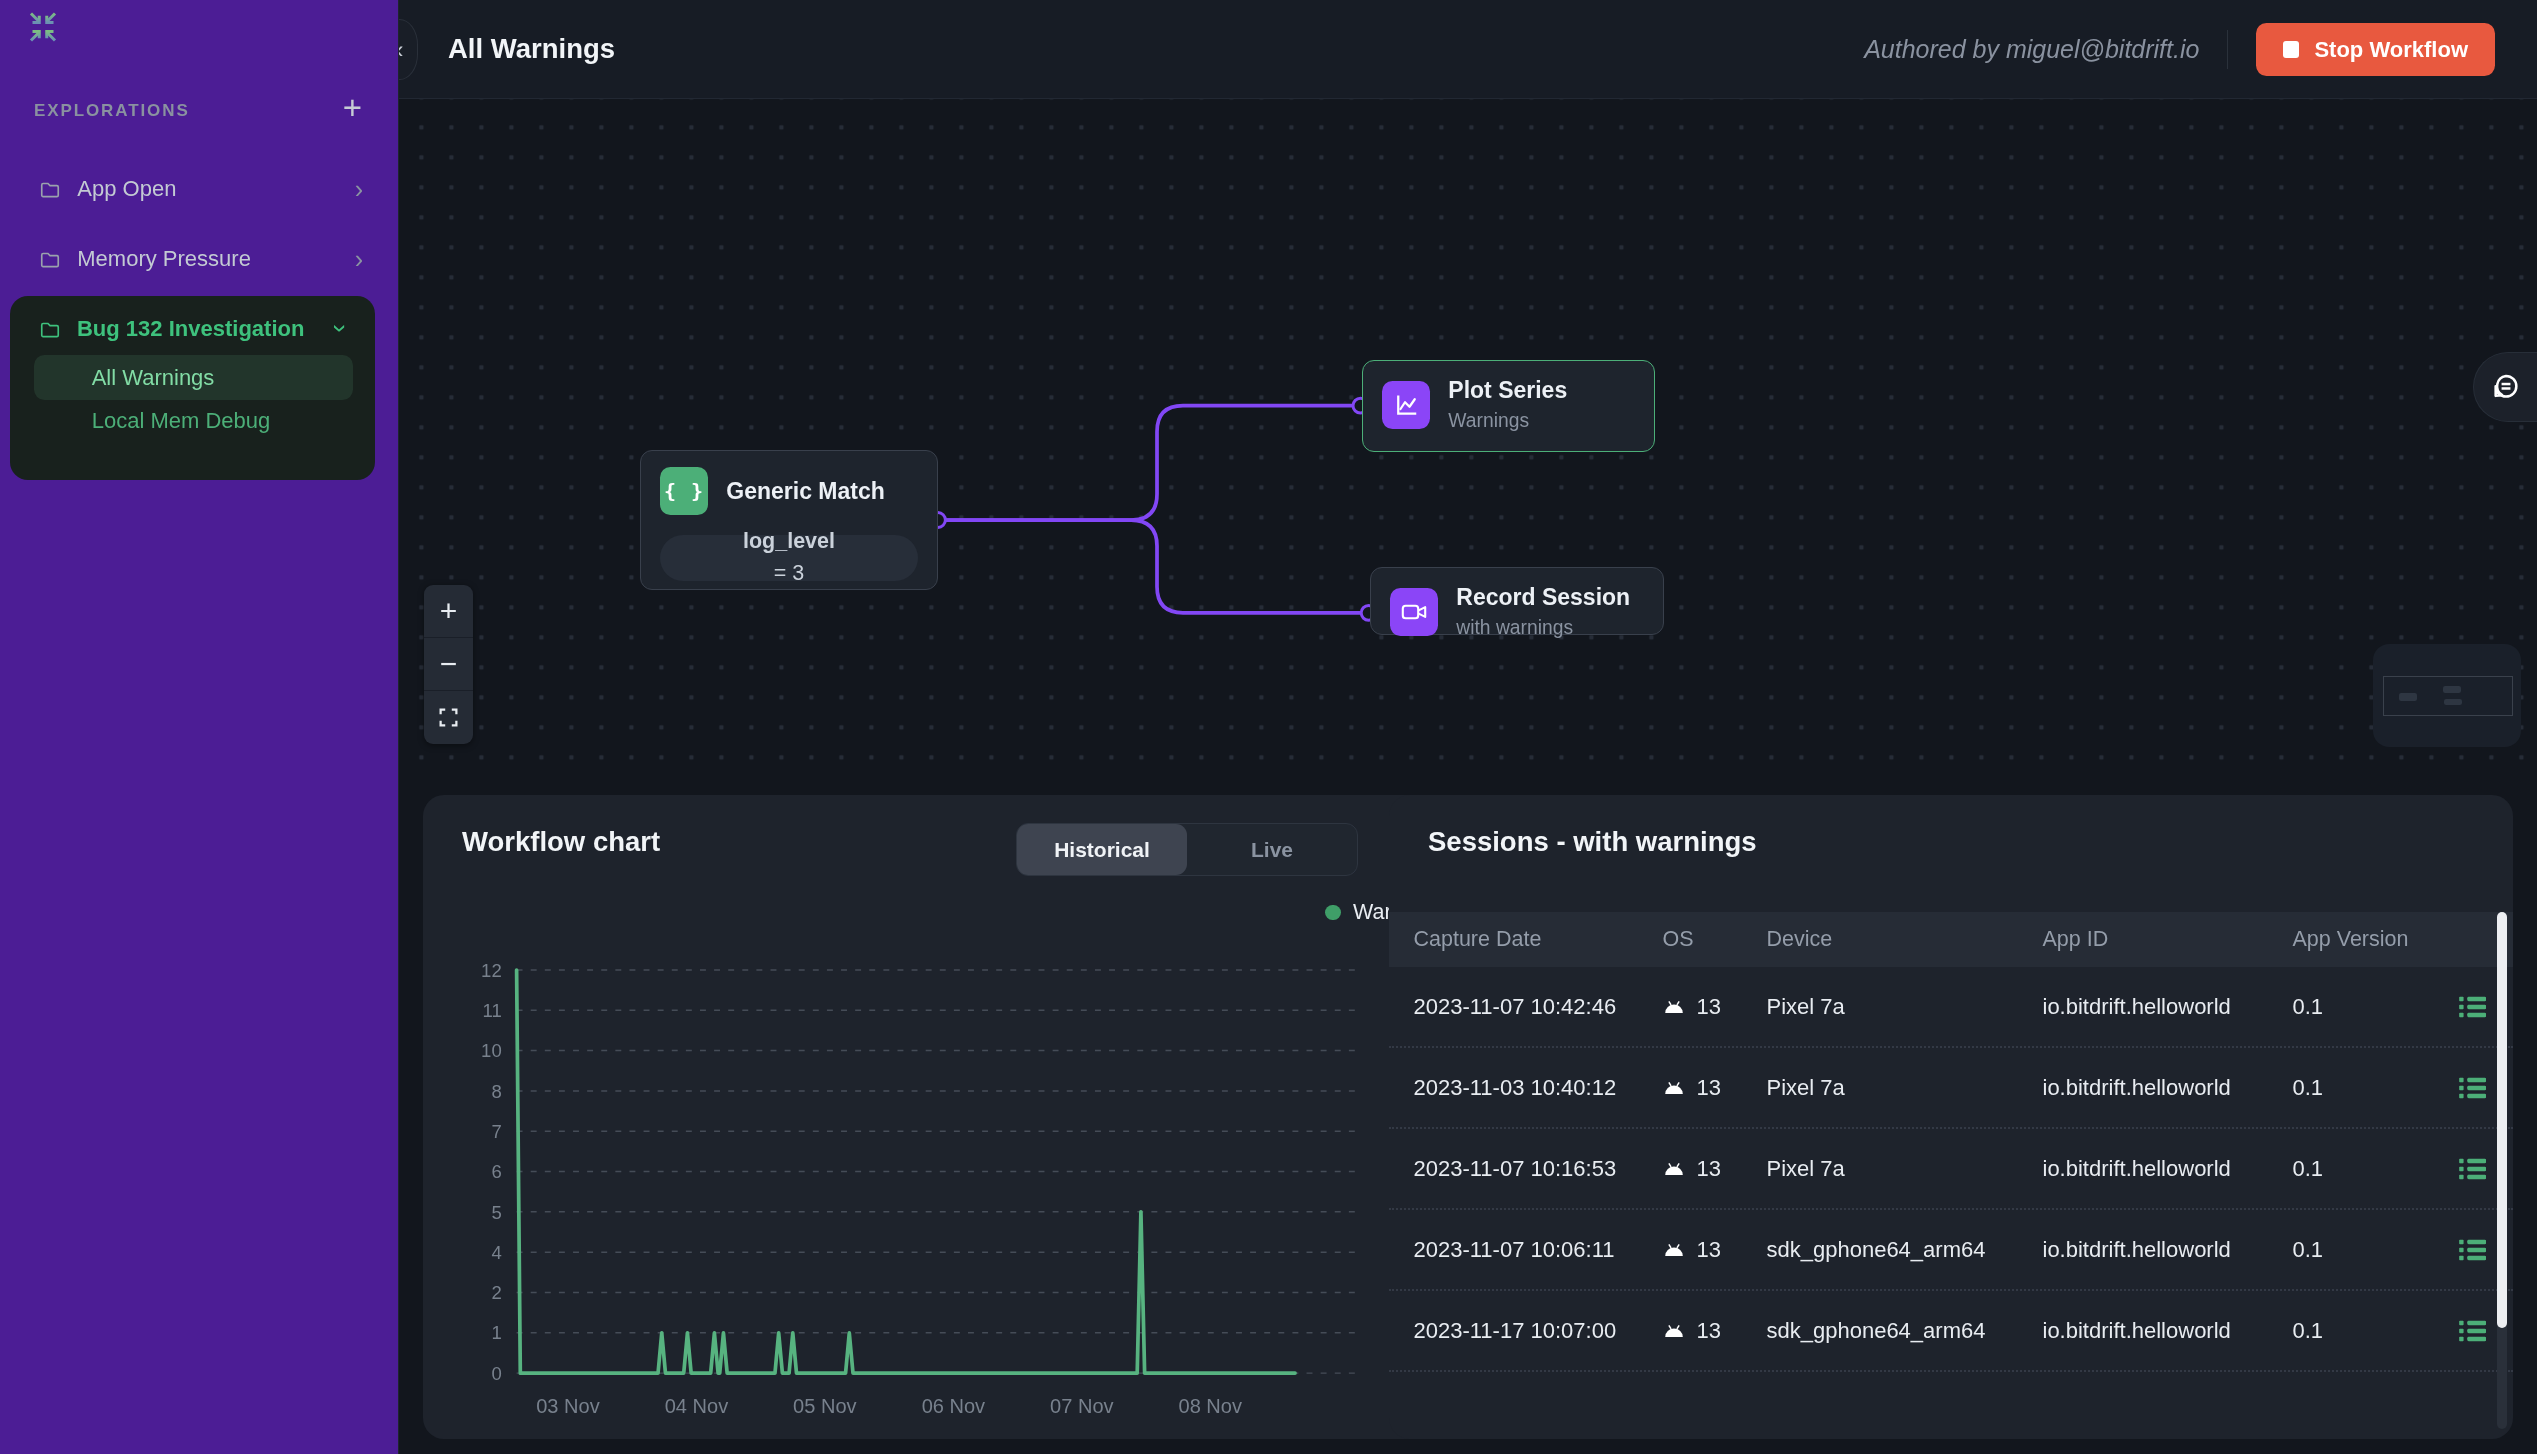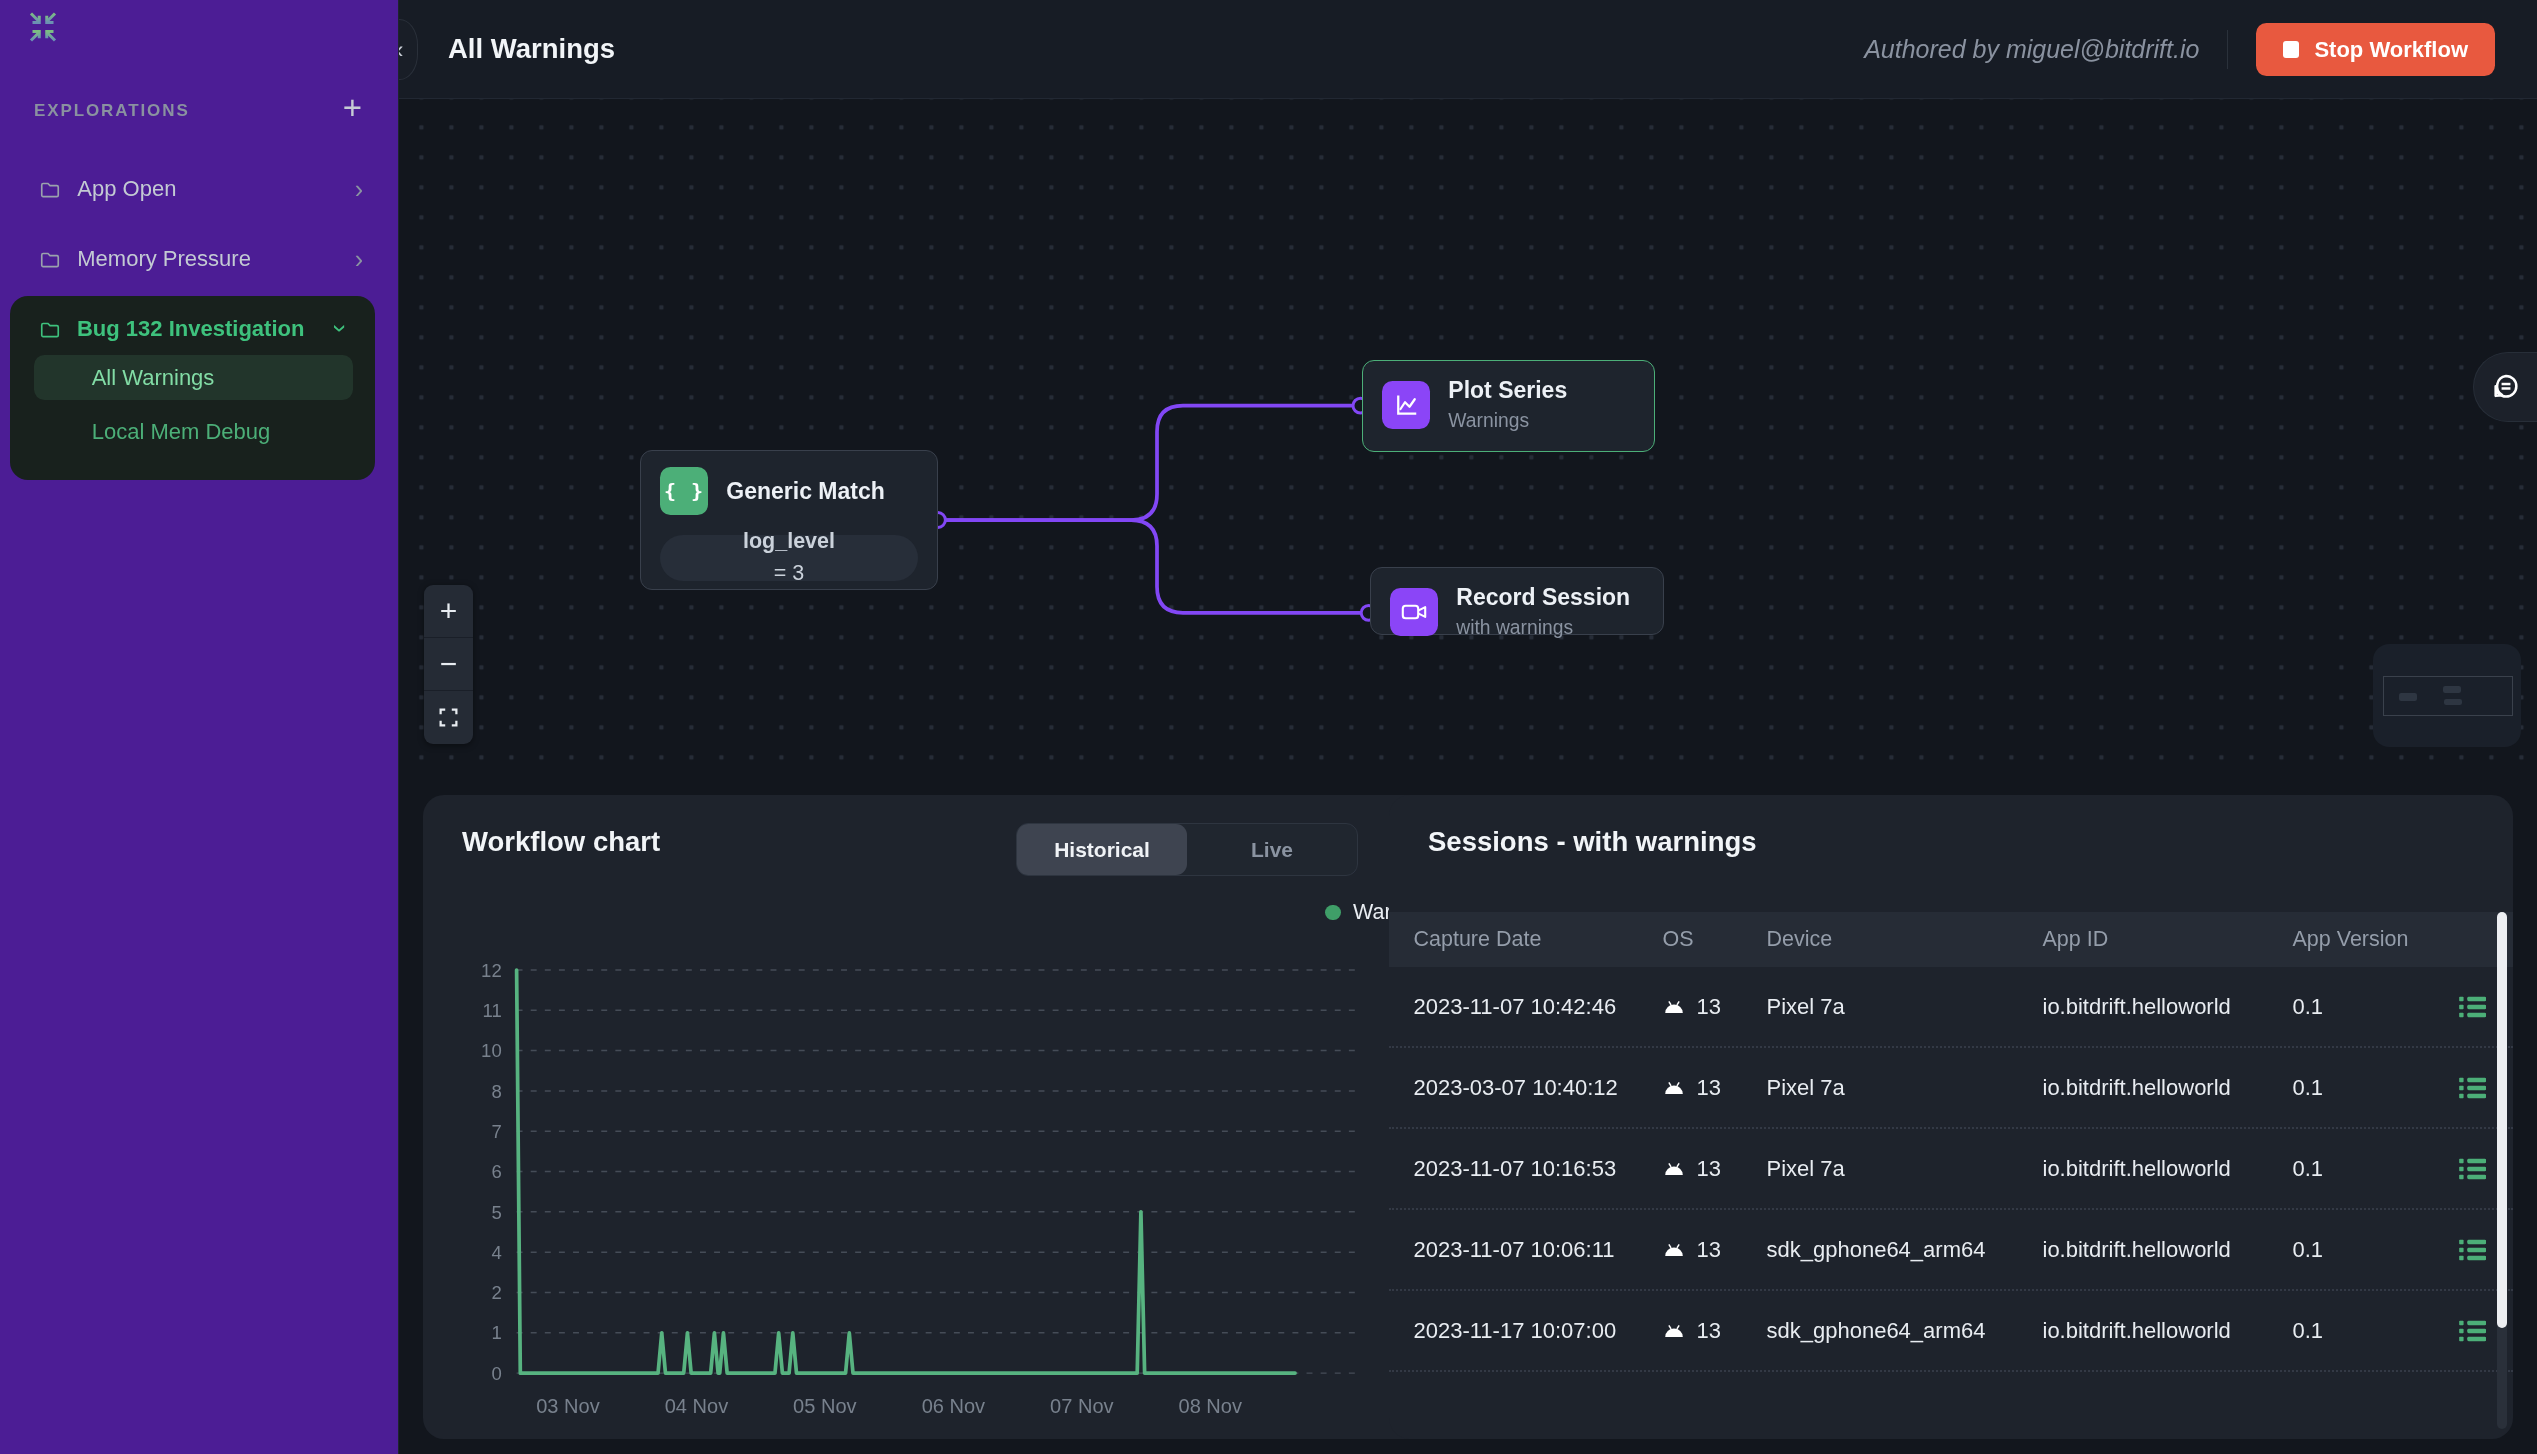--- a/index.html
+++ b/index.html
@@ -30,21 +30,21 @@
     display:flex; align-items:center; cursor:pointer; }
   .grp-head .folder { margin-left:29px; color:#3EC27D; display:flex; }
   .grp-head .lbl { margin-left:16.3px; font-size:22px; font-weight:700; color:#3EC27D; }
   .grp-head .chev { position:absolute; right:30px; font-size:25px; color:#3EC27D;
     transform:rotate(90deg); }
   .grp-child { position:absolute; left:24px; width:319px; height:45px; border-radius:10.4px;
     display:flex; align-items:center; cursor:pointer; }
   .grp-child .lbl { margin-left:58px; font-size:22px; }
   .child-active { top:59px; background:#22352B; }
   .child-active .lbl { color:#82DCA5; }
-  .child-plain { top:113px; }
+  .child-plain { top:102px; }
   .child-plain .lbl { color:#4CAF78; }
 
   
   .topbar { position:absolute; left:399px; top:0; right:0; height:99px;
     background:#171C25; border-bottom:0.7px solid #222833; display:flex; align-items:center;
     z-index:4; }
   .collapse-btn { position:absolute; left:-18px; top:19.3px; width:37px; height:61px;
     background:#191E27; border:0.7px solid #2A303A; border-radius:50%/ 42%;
     display:flex; align-items:center; justify-content:center; font-size:24px; color:#C7CDD5;
     cursor:pointer; z-index:6; }
@@ -388,21 +388,21 @@
             <rect x="11" y="1" width="26" height="6" rx="2"></rect>
           <rect x="0" y="12" width="6" height="6" rx="1"></rect>
             <rect x="11" y="12" width="26" height="6" rx="2"></rect>
           <rect x="0" y="23" width="6" height="6" rx="1"></rect>
             <rect x="11" y="23" width="26" height="6" rx="2"></rect>
         </svg>
       </span>
     </div>
 
     <div class="tbl-row">
-      <span class="cell-date">2023-03-07 10:40:12</span>
+      <span class="cell-date">2023-11-03 10:40:12</span>
       <span class="os-cell">
         <svg width="22" height="15.6" viewBox="0 0 30 21" fill="#FFFFFF">
           <path d="M3 19 a12 11.5 0 0 1 24 0 z"></path>
           <line x1="8" y1="3" x2="11" y2="8" stroke="#FFFFFF" stroke-width="2"></line>
           <line x1="22" y1="3" x2="19" y2="8" stroke="#FFFFFF" stroke-width="2"></line>
         </svg>
         <span class="os-val">13</span>
       </span>
       <span class="cell-device">Pixel 7a</span>
       <span class="cell-appid">io.bitdrift.helloworld</span>

